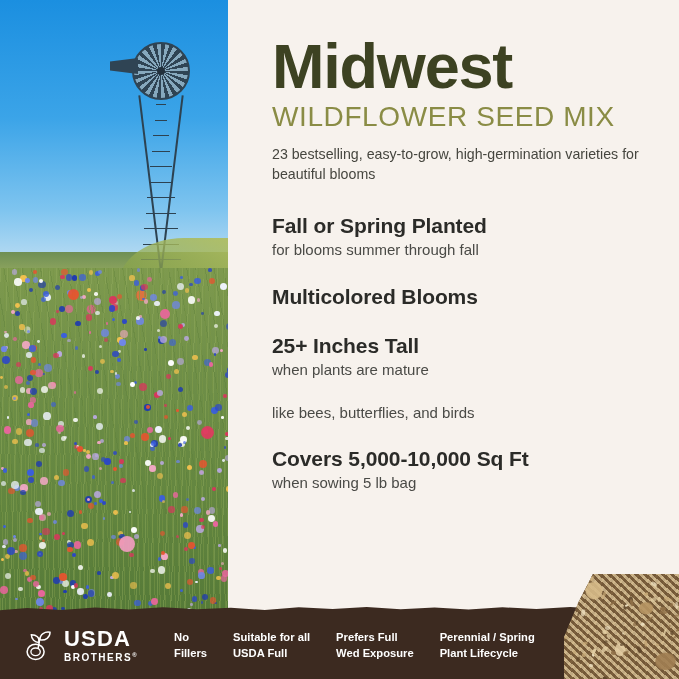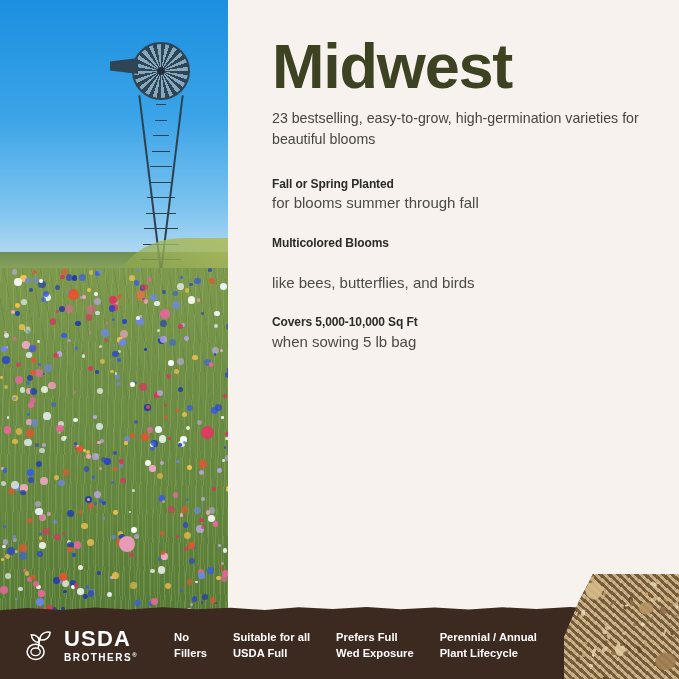--- a/index.html
+++ b/index.html
@@ -68,21 +68,21 @@
     letter-spacing:-1.2px;
   }
   .subtitle {
     margin-top:6px; font-size:28px; line-height:1.05; font-weight:300;
     color:#8a8c45; letter-spacing:.6px;
   }
   .lede { margin-top:12px; font-size:14.2px; line-height:1.42; color:#46463f; font-weight:400; }
 
   .features { margin-top:28px; }
   .feature { margin-bottom:22px; }
-  .feature-title { font-size:12px; font-weight:700; color:#2b2b28; line-height:1.3; letter-spacing:-.1px; }
+  .feature-title { font-size:21px; font-weight:700; color:#2b2b28; line-height:1.3; letter-spacing:-.1px; }
   .feature-desc { font-size:15px; font-weight:400; color:#4a4a46; line-height:1.35; margin-top:1px; }
 
   
   .footer { position:absolute; left:0; right:0; bottom:0; height:67px; background:#3c2a20; }
   .soil-edge {
     position:absolute; left:0; right:0; top:-9px; height:12px; background:#3c2a20;
     clip-path:polygon(0% 60%,4% 42%,9% 58%,14% 38%,19% 55%,24% 36%,29% 52%,34% 40%,
       39% 58%,44% 35%,49% 50%,54% 33%,59% 52%,64% 38%,69% 55%,74% 36%,79% 50%,
       84% 34%,89% 52%,94% 38%,100% 55%,100% 100%,0% 100%);
   }
@@ -574,29 +574,34 @@
           <div class="bloom" style="left: 52%; top: 78%; width: 16px; height: 16px; background: rgb(241, 156, 192); opacity: 0.92;"></div>
           <div class="bloom" style="left: 88%; top: 46%; width: 13px; height: 13px; background: rgb(224, 58, 94); opacity: 0.92;"></div>
           <div class="bloom" style="left: 30%; top: 6%; width: 11px; height: 11px; background: rgb(232, 83, 47); opacity: 0.92;"></div>
           <div class="bloom" style="left: 70%; top: 12%; width: 10px; height: 10px; background: rgb(232, 102, 156); opacity: 0.92;"></div>
         </div>
     </div>
   </div>
 
   <div class="content">
     <h1 class="title">Midwest</h1>
+    <div class="subtitle">WILDFLOWER SEED MIX</div>
     <p class="lede">23 bestselling, easy-to-grow, high-germination varieties for beautiful blooms</p>
 
     <div class="features" id="features">
         <div class="feature">
           <div class="feature-title">Fall or Spring Planted</div>
           <div class="feature-desc">for blooms summer through fall</div>
         </div>
         <div class="feature">
           <div class="feature-title">Multicolored Blooms</div>
+        </div>
+        <div class="feature">
+          <div class="feature-title">25+ Inches Tall</div>
+          <div class="feature-desc">when plants are mature</div>
         </div>
         <div class="feature">
           <div class="feature-desc">like bees, butterflies, and birds</div>
         </div>
         <div class="feature">
           <div class="feature-title">Covers 5,000-10,000 Sq Ft</div>
           <div class="feature-desc">when sowing 5 lb bag</div>
         </div>
       </div>
   </div>
@@ -617,21 +622,21 @@
           <div class="logo-bro"><span>BROTHERS</span><sup>®</sup></div>
         </div>
       </div>
       <div class="badges" id="badges">
           <div class="badge">No
 Fillers</div>
           <div class="badge">Suitable for all
 USDA Full</div>
           <div class="badge">Prefers Full
 Wed Exposure</div>
-          <div class="badge">Perennial / Annual
+          <div class="badge">Perennial / Spring
 Plant Lifecycle</div>
         </div>
     </div>
     <div class="seeds">
       <div class="seeds-inner">
           <div class="seed-fleck" style="left: 59.8242%; top: 46.4399%; width: 4.98724px; height: 4.3066px; background: rgb(142, 111, 71); transform: rotate(176.38deg); opacity: 0.671444;"></div>
           <div class="seed-fleck" style="left: 55.5967%; top: 26.1115%; width: 7.66569px; height: 4.42206px; background: rgb(93, 69, 41); transform: rotate(85.1597deg); opacity: 0.841365;"></div>
           <div class="seed-fleck" style="left: 38.7839%; top: 49.8594%; width: 5.28963px; height: 3.58048px; background: rgb(240, 227, 196); transform: rotate(5.59105deg); opacity: 0.645307;"></div>
           <div class="seed-fleck" style="left: 80.8959%; top: 34.0754%; width: 6.26389px; height: 4.34924px; background: rgb(142, 111, 71); transform: rotate(0.420525deg); opacity: 0.976307;"></div>
           <div class="seed-fleck" style="left: 92.7353%; top: 52.5249%; width: 3.68104px; height: 1.8302px; background: rgb(142, 111, 71); transform: rotate(129.093deg); opacity: 0.884981;"></div>

